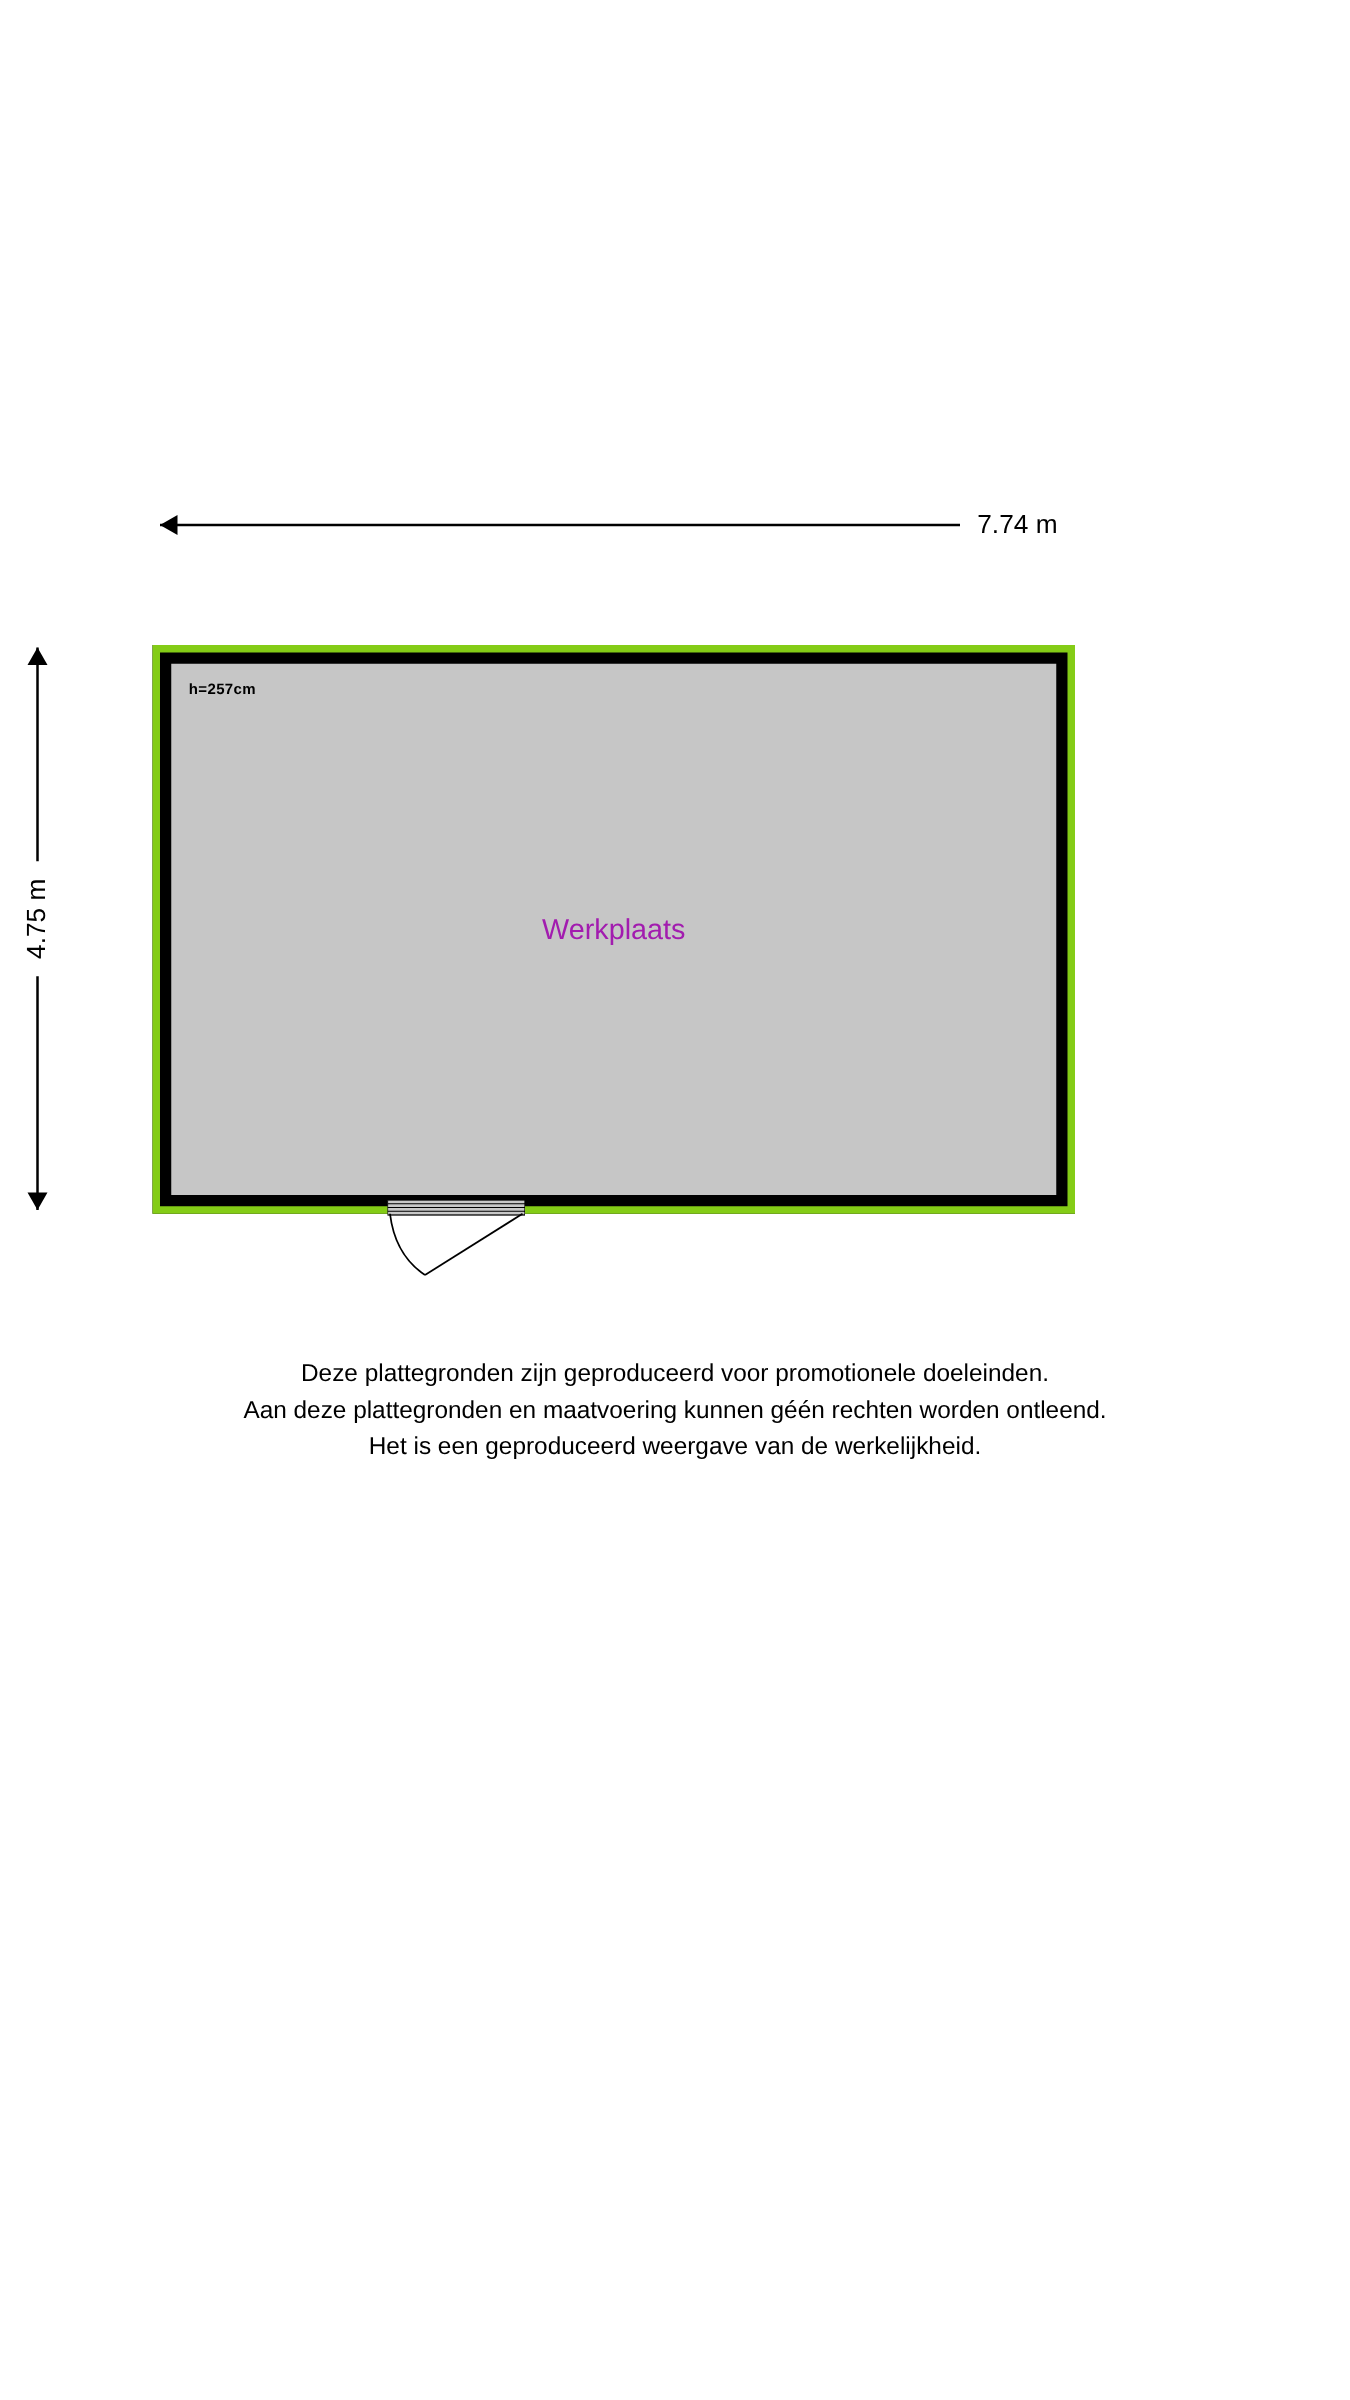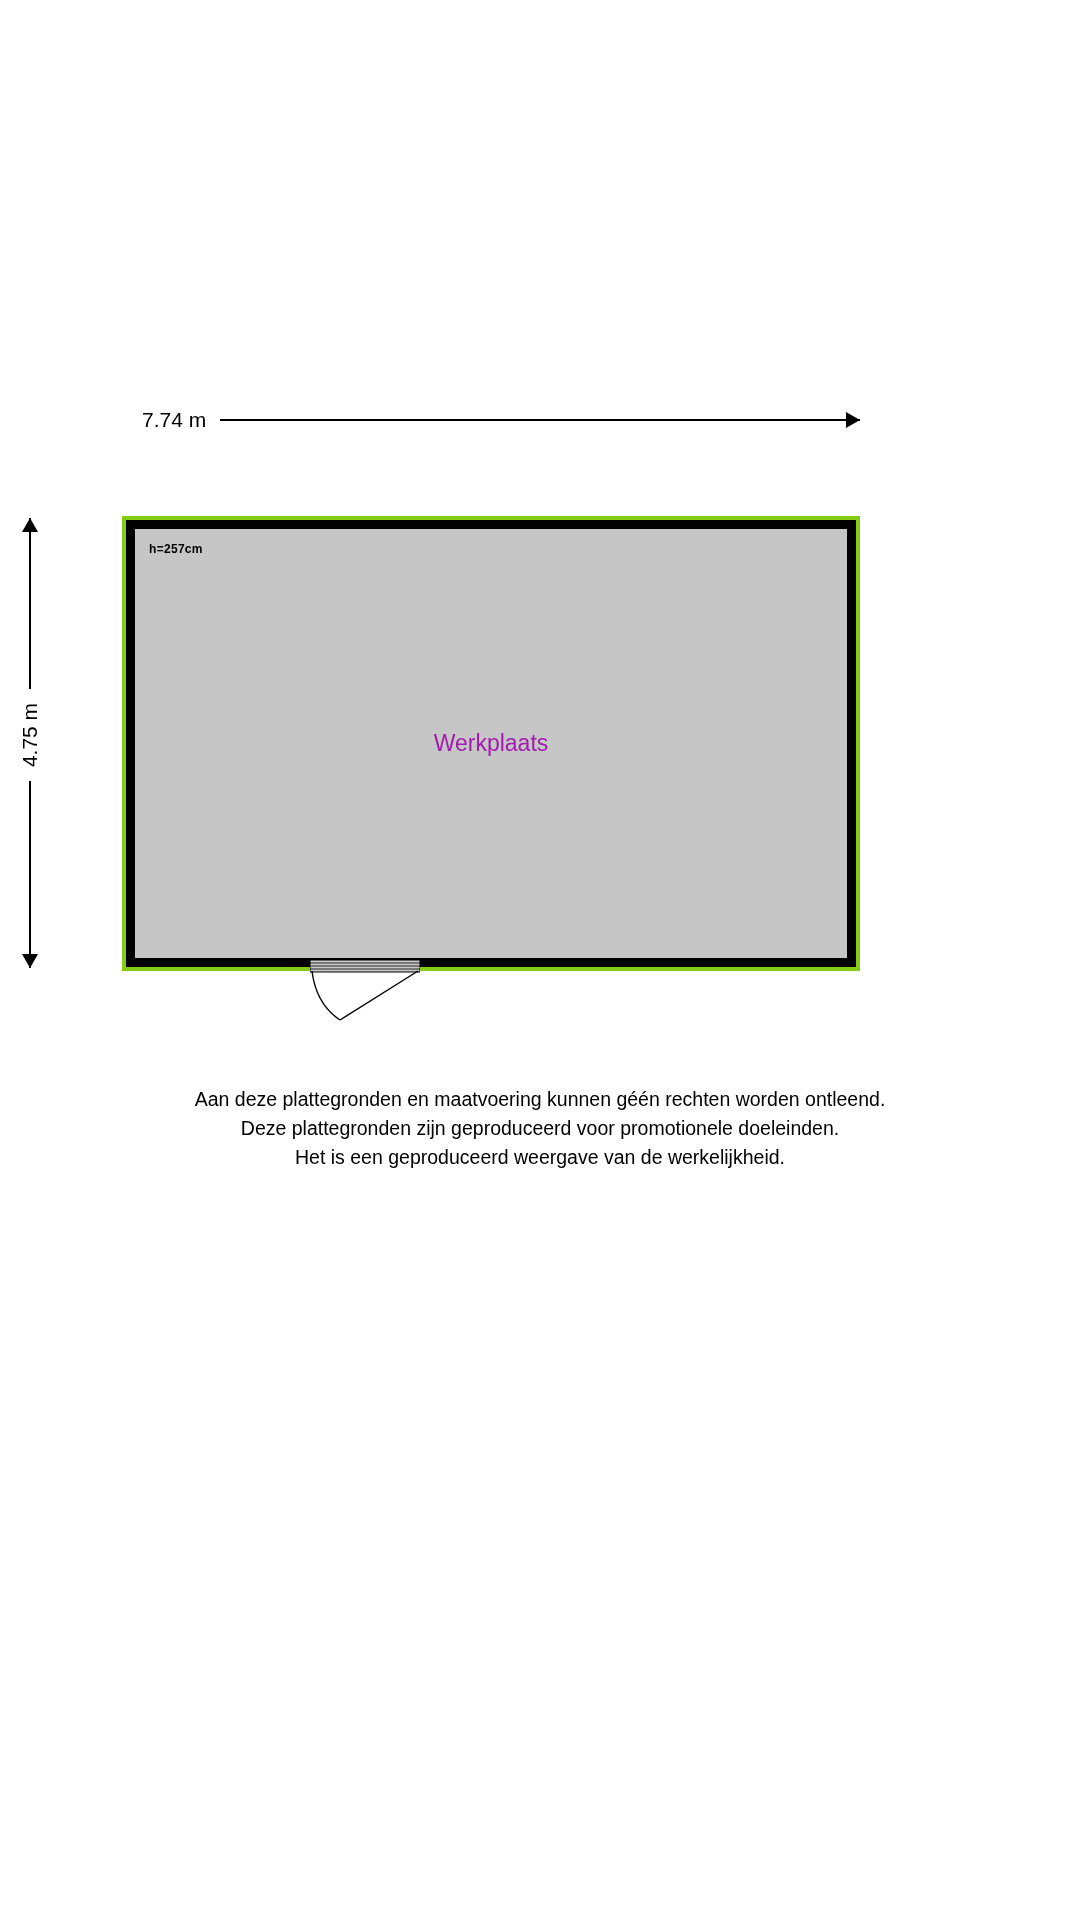--- a/index.html
+++ b/index.html
@@ -29,21 +29,21 @@
     top: 19px;
     width: 732px;
     height: 2px;
     background: #000;
   }
   #top-dim-label {
     position: absolute;
     left: 0;
     top: 0;
     width: 732px;
-    text-align: left;
+    text-align: right;
     font-size: 21px;
     color: #000;
     line-height: 40px;
   }
   #top-dim-label span {
     background: #fff;
     padding: 0 14px;
   }
   .arrow-left, .arrow-right {
     position: absolute;
@@ -99,21 +99,21 @@
 
   
   #room {
     position: absolute;
     left: 122px;
     top: 516px;
     width: 738px;
     height: 455px;
     background: #000;
     box-sizing: border-box;
-    border: 4px solid #84cc16;
+    border: 6px solid #84cc16;
   }
   #room-floor {
     position: absolute;
     left: 9px;
     top: 9px;
     right: 9px;
     bottom: 9px;
     background: #c6c6c6;
   }
   #room-label {
@@ -192,16 +192,16 @@
 <svg id="door" viewBox="0 0 110 62">
   <rect x="0" y="0" width="110" height="12" fill="#c8c8c8" stroke="#000" stroke-width="1"></rect>
   <line x1="0" y1="3" x2="110" y2="3" stroke="#000" stroke-width="0.8"></line>
   <line x1="0" y1="6" x2="110" y2="6" stroke="#000" stroke-width="0.8"></line>
   <line x1="0" y1="9" x2="110" y2="9" stroke="#000" stroke-width="0.8"></line>
   <line x1="108" y1="11" x2="30" y2="60" stroke="#000" stroke-width="1.4" fill="none"></line>
   <path d="M 2 11 Q 6 44 30 60" stroke="#000" stroke-width="1.4" fill="none"></path>
 </svg>
 
 <div id="disclaimer">
+  <div>Deze plattegronden zijn geproduceerd voor promotionele doeleinden.</div>
   <div>Aan deze plattegronden en maatvoering kunnen géén rechten worden ontleend.</div>
-  <div>Deze plattegronden zijn geproduceerd voor promotionele doeleinden.</div>
   <div>Het is een geproduceerd weergave van de werkelijkheid.</div>
 </div>
 
 </body></html>

